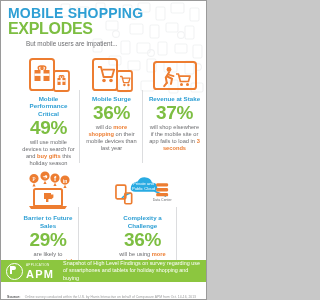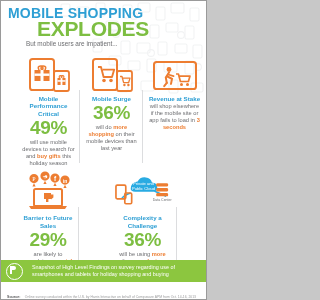--- a/index.html
+++ b/index.html
@@ -20,24 +20,23 @@
     opacity:.5;pointer-events:none;
   }
 
   
   .header{position:relative;padding:6px 0 0 7px;}
   .title-1{
     color:#2e9fd4;font-weight:bold;font-size:14px;
     letter-spacing:.2px;line-height:12px;white-space:nowrap;
   }
   .title-2{
-    color:#7dbe42;font-weight:bold;font-size:21px;
+    color:#7dbe42;font-weight:bold;font-size:16px;
     letter-spacing:-.3px;line-height:21px;margin-top:-1px;
     white-space:nowrap;
-    margin-left:29px;
   }
   .subtitle{
     color:#6d6e71;font-size:6.4px;line-height:8px;
     margin-top:1px;padding-left:18px;white-space:nowrap;
   }
 
   
   .grid{position:relative;display:flex;margin-top:4px;margin-left:16px;}
   .grid.row2{margin-top:2px;gap:29px;}
   .cell{
@@ -200,20 +199,21 @@
           <path d="M17 12.5 l-3.2 5 l1 5.5" fill="none" stroke="#ed7d31" stroke-width="2" stroke-linecap="round"></path>
           <path d="M14.8 22.8 l-2.6 3.4" fill="none" stroke="#ed7d31" stroke-width="2" stroke-linecap="round"></path>
           <path d="M15.4 16.5 l4.6 2.4 l-1 5" fill="none" stroke="#ed7d31" stroke-width="2" stroke-linecap="round"></path>
           <path d="M16 14.5 l5.6 1.6" fill="none" stroke="#ed7d31" stroke-width="1.8" stroke-linecap="round"></path>
           <path d="M24 14 h2.4 l2 7.5 h8 l1.6-5.4 h-10.6" fill="none" stroke="#ed7d31" stroke-width="1.7" stroke-linejoin="round"></path>
           <circle cx="29.5" cy="24.5" r="1.5" fill="#ed7d31"></circle>
           <circle cx="35.5" cy="24.5" r="1.5" fill="#ed7d31"></circle>
         </svg>
       </div>
       <div class="cell-title">Revenue at Stake</div>
+      <div class="stat">37%</div>
       <div class="desc"><span>will shop elsewhere if the mobile site or app fails to load in </span><span class="hl">3 seconds</span></div>
     </div>
   </div>
 
   <div class="grid row2">
 
     <div class="cell divider">
       <div class="icon-box row2">
         <svg width="52" height="40" viewBox="0 0 52 40">
           <path d="M12 3 a4.6 4.6 0 1 1 0 9.2 a4.6 4.6 0 1 1 0-9.2 z M12 12.2 l-1.6 3.4 l3.2 0 z" fill="#ed7d31"></path>
@@ -275,20 +275,24 @@
         </svg>
       </div>
       <div class="cell-title">Branded App Performance Vital</div>
       <div class="desc"><span>will use </span><span class="hl">native</span><span> apps</span></div>
     </div>
   </div>
 
   <div class="footer-bar">
     <div class="logo">
       <div class="logo-mark"></div>
+      <div class="logo-text">
+        <div class="logo-top">APPLICATION</div>
+        <div class="logo-main">APM</div>
+      </div>
     </div>
     <div class="footer-text">Snapshot of High Level Findings on survey regarding use of smartphones and tablets for holiday shopping and buying</div>
   </div>
 
   <div class="source">
     <div class="source-line1">
       <span class="source-label">Source:</span>
       <span class="source-text">Online survey conducted within the U.S. by Harris Interactive on behalf of Compuware APM from Oct. 14-16, 2013</span>
     </div>
 

